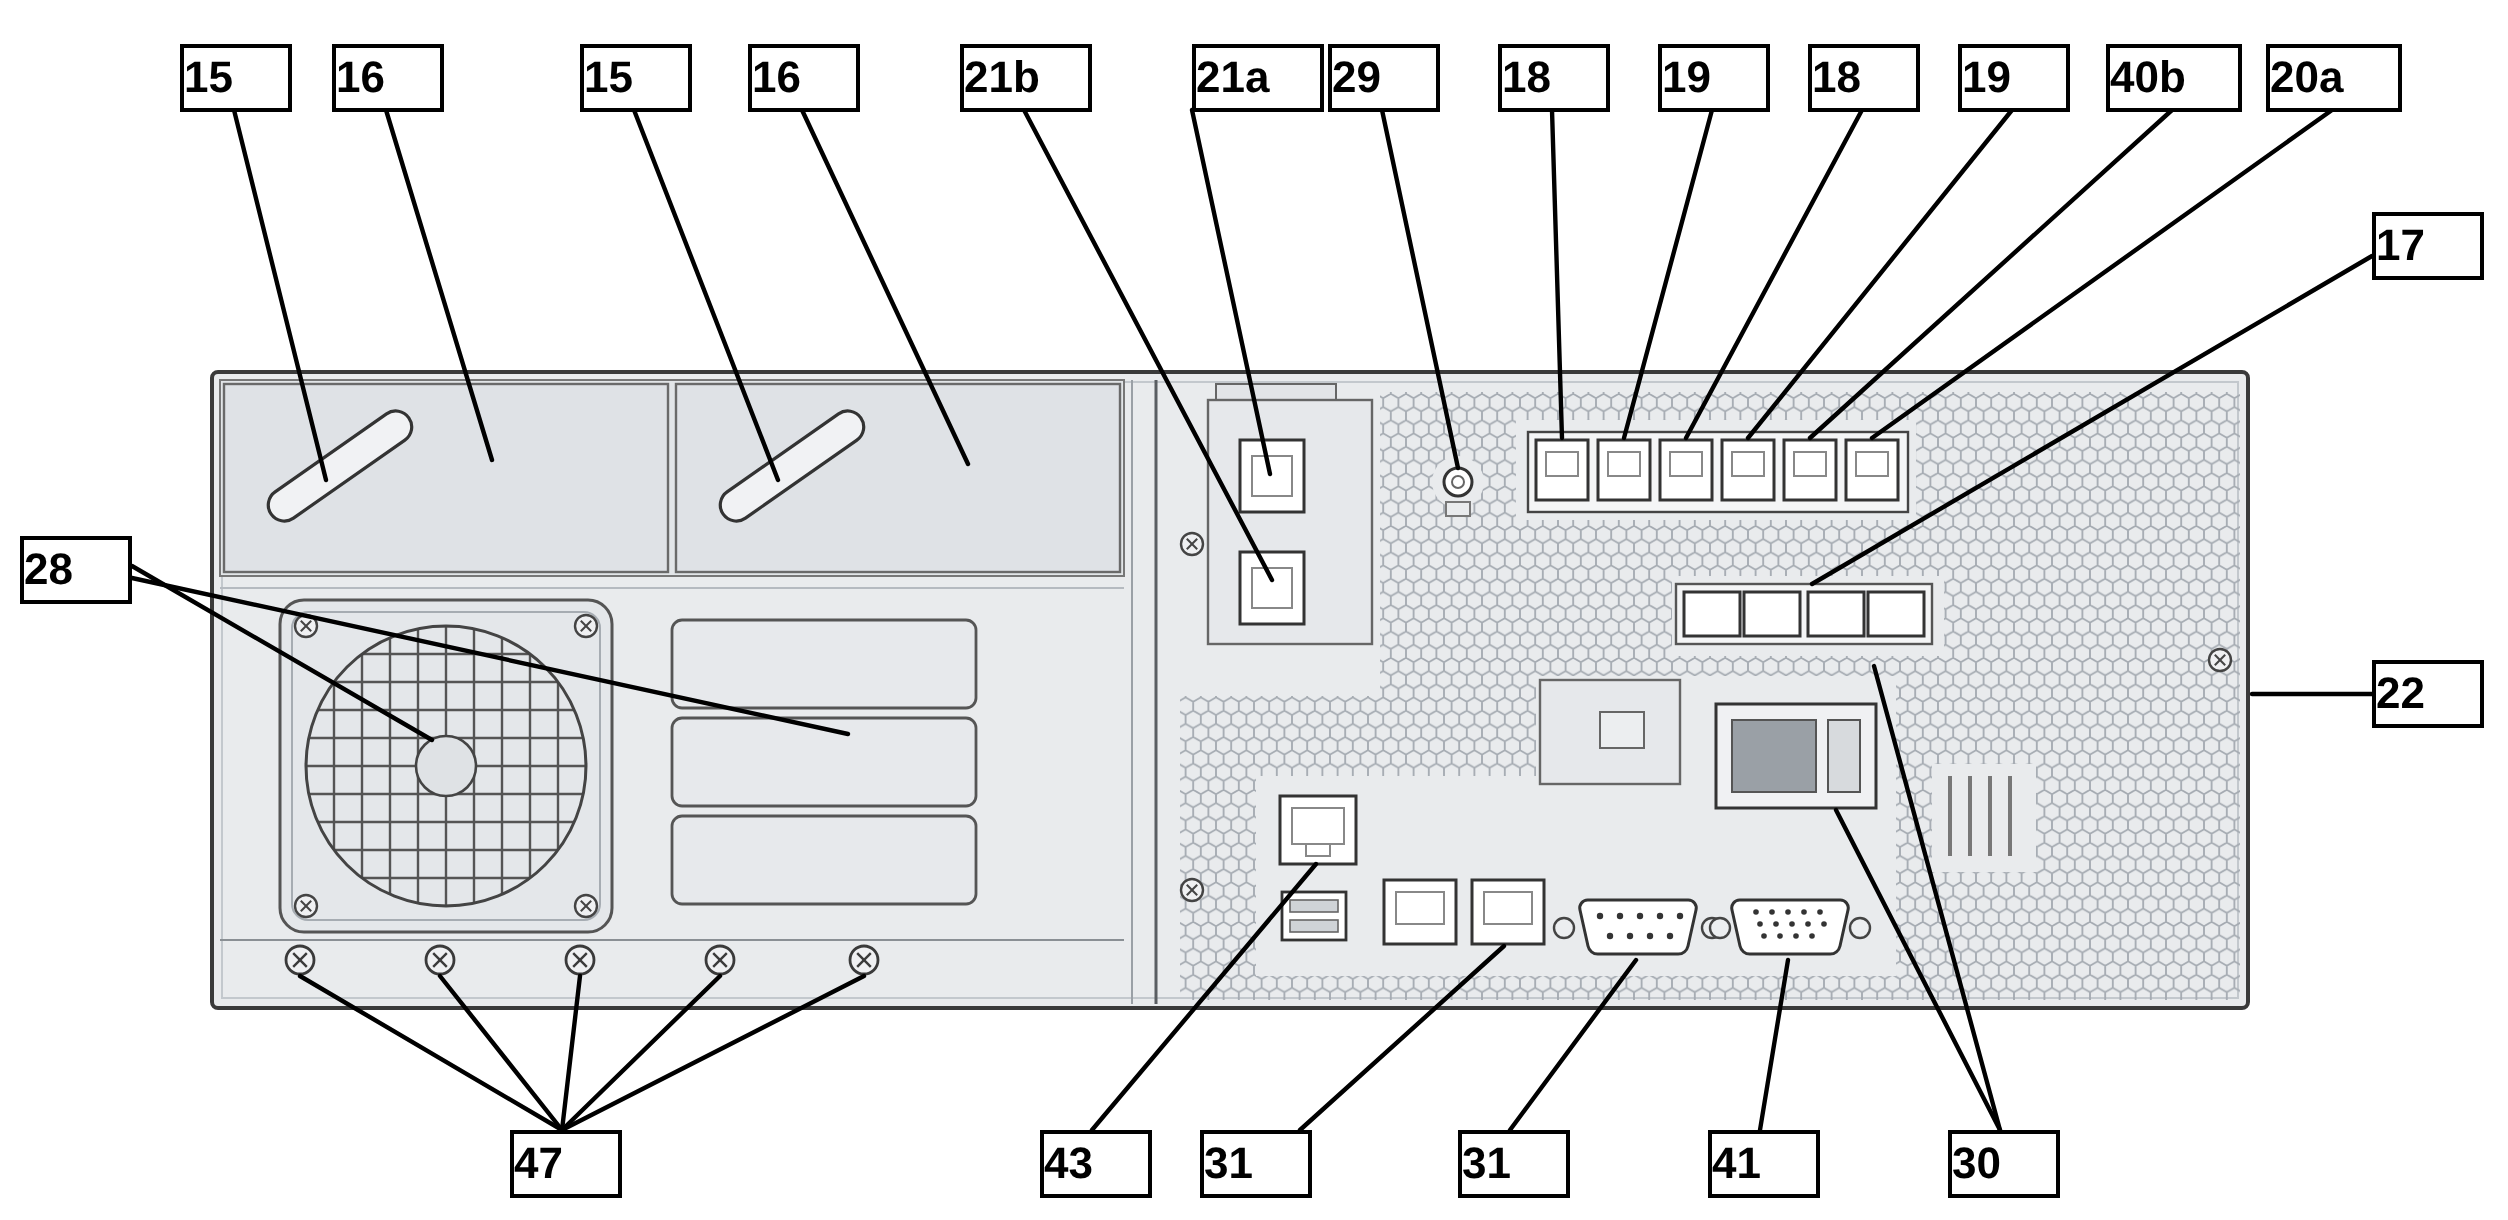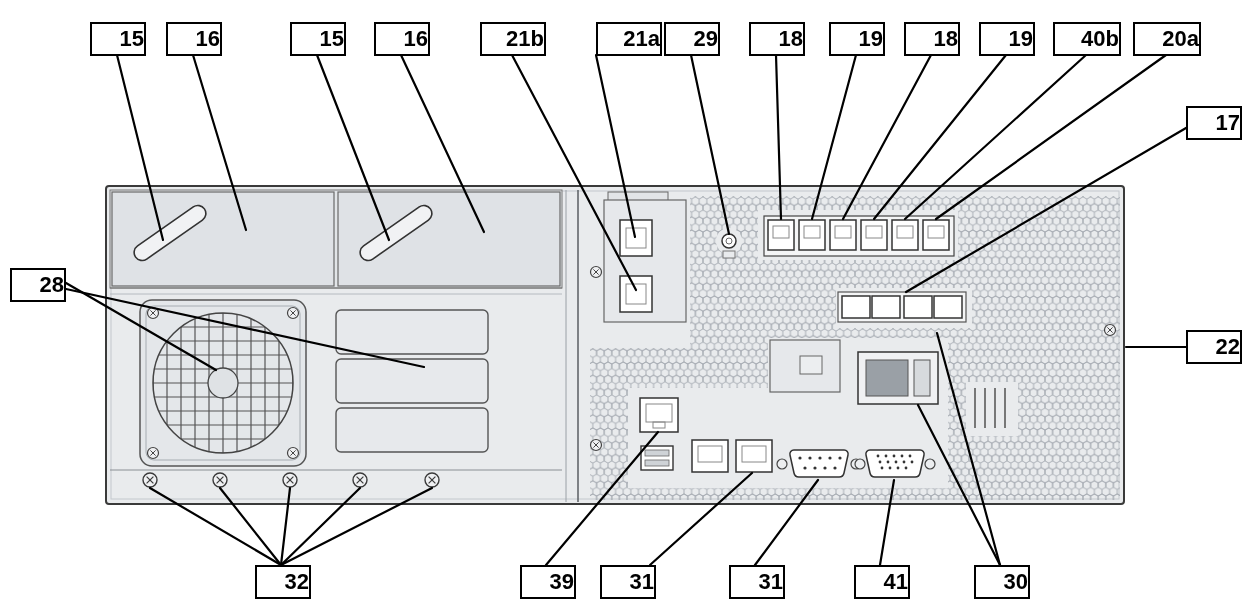--- a/index.html
+++ b/index.html
@@ -2,21 +2,21 @@
 <html><head>
 <meta charset="utf-8">
 <style>
   html,body{margin:0;padding:0;background:#ffffff;}
   .stage{
     position:relative;width:1254px;height:610px;background:#ffffff;overflow:hidden;
     font-family:"Liberation Sans","DejaVu Sans",sans-serif;
   }
   .stage svg{position:absolute;left:0;top:0;}
   .callout{
-    position:absolute;height:30px;line-height:30px;text-align:right;
+    position:absolute;height:30px;line-height:30px;text-align:left;
     background:#ffffff;border:2px solid #000000;
     font-weight:bold;font-size:22px;color:#000000;
     box-sizing:content-box;
   }
 </style>
 </head>
 <body>
 
 <div class="stage">
 
@@ -295,20 +295,20 @@
   <div class="callout" style="left:904px;top:22px;width:52px">18</div>
   <div class="callout" style="left:979px;top:22px;width:52px">19</div>
   <div class="callout" style="left:1053px;top:22px;width:64px">40b</div>
   <div class="callout" style="left:1133px;top:22px;width:64px">20a</div>
 
   <div class="callout" style="left:1186px;top:106px;width:52px">17</div>
   <div class="callout" style="left:1186px;top:330px;width:52px">22</div>
 
   <div class="callout" style="left:10px;top:268px;width:52px">28</div>
 
-  <div class="callout" style="left:255px;top:565px;width:52px">32</div>
-  <div class="callout" style="left:520px;top:565px;width:52px">39</div>
+  <div class="callout" style="left:255px;top:565px;width:52px">47</div>
+  <div class="callout" style="left:520px;top:565px;width:52px">43</div>
   <div class="callout" style="left:600px;top:565px;width:52px">31</div>
   <div class="callout" style="left:729px;top:565px;width:52px">31</div>
   <div class="callout" style="left:854px;top:565px;width:52px">41</div>
   <div class="callout" style="left:974px;top:565px;width:52px">30</div>
 
 </div>
 
 </body></html>

